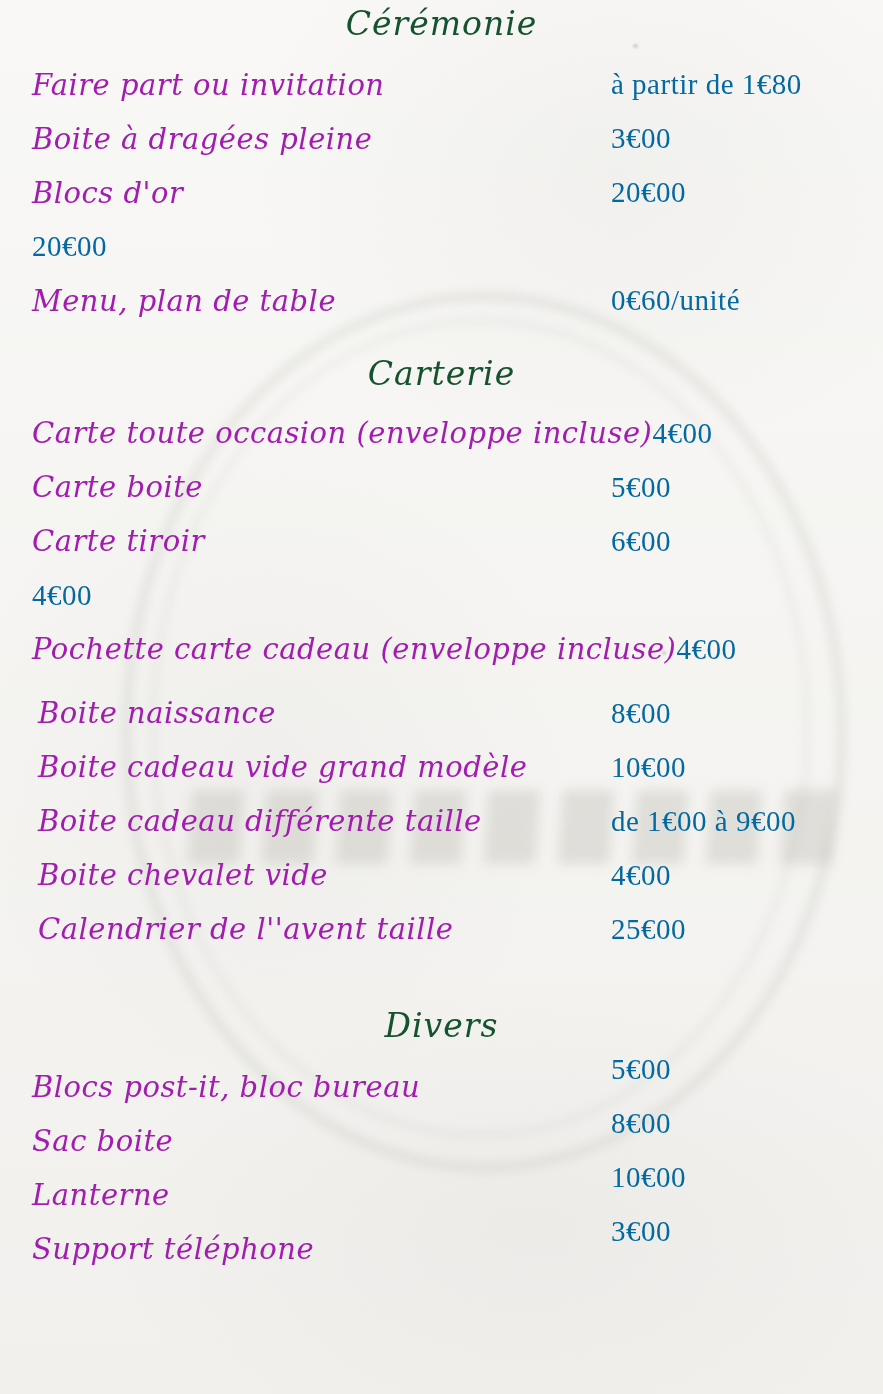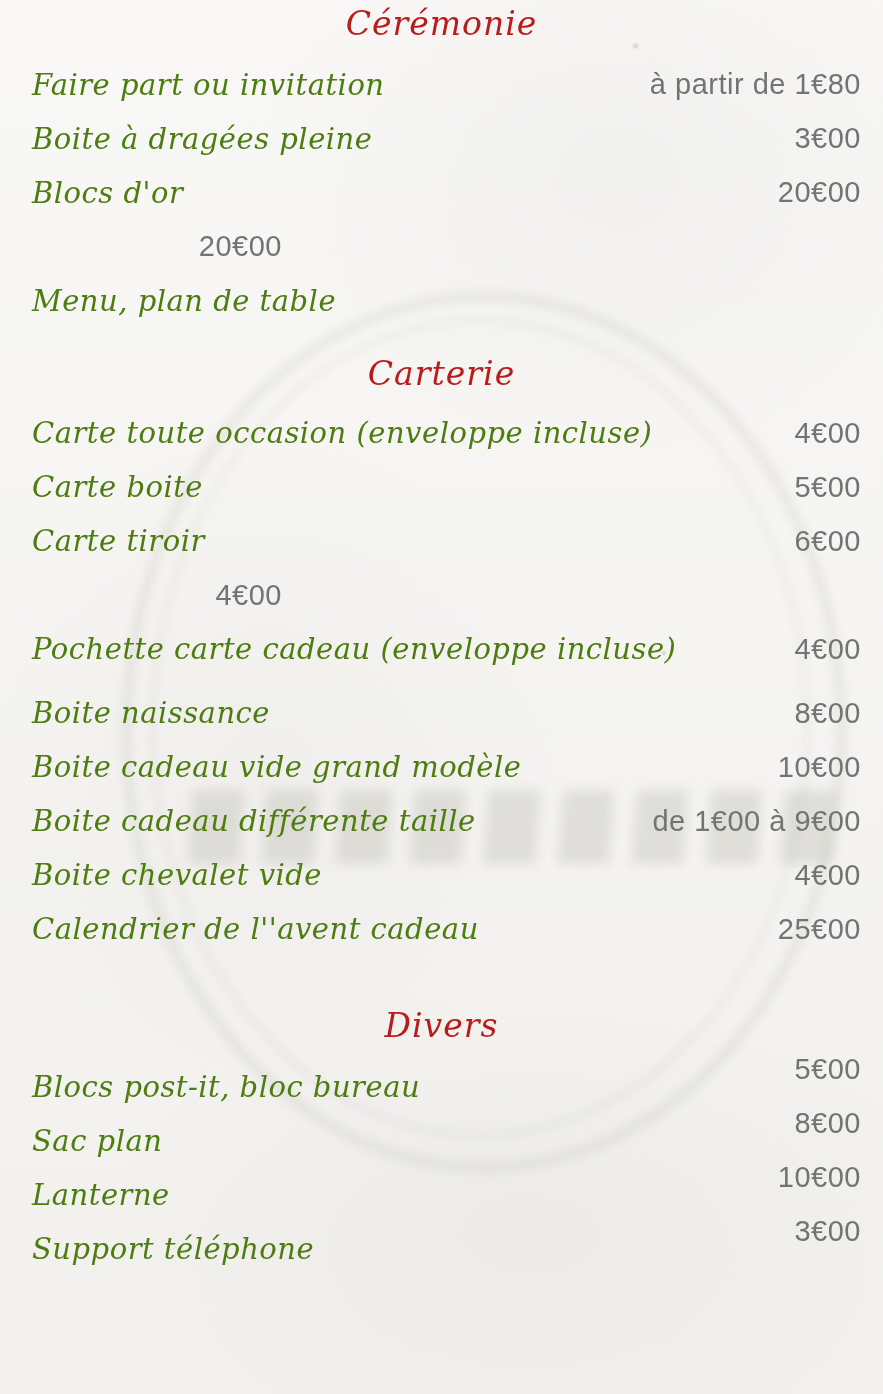--- a/index.html
+++ b/index.html
@@ -46,52 +46,52 @@
 
   section { position: relative; }
   .section-title {
     margin: 13px;
     text-align: center;
     font-style: italic;
     font-weight: normal;
     font-size: 33px;
     line-height: 1.2;
     letter-spacing: 1px;
-    color: #b91c1c;
+    color: #14532d;
   }
   .rows { margin-top: 14px; }
   .row {
     display: flex;
     justify-content: space-between;
     align-items: center;
     height: 54px;
     padding: 0 22px 0 32px;
   }
   .label {
     flex: 1;
     font-style: italic;
     font-size: 29px;
     letter-spacing: 0.5px;
-    color: #4d7c0f;
+    color: #a21caf;
     white-space: nowrap;
   }
   .price {
     width: 250px;
-    text-align: right;
-    font-family: Liberation Sans, sans-serif;
+    text-align: left;
+    font-family: Liberation Serif, serif;
     font-size: 29px;
     letter-spacing: 0.5px;
-    color: #737373;
+    color: #0369a1;
     white-space: nowrap;
   }
   #sec-ceremonie .section-title { margin-top: 4px; }
   #sec-carterie  .section-title { margin-top: 26px; }
   #sec-carterie  .rows { margin-top: 10px; }
   #sec-boites    .section-title { margin-top: 58px; }
-  #sec-boites    .rows { margin-top: 10px; }
+  #sec-boites    .rows { margin-top: 10px; padding-left: 6px; }
   #sec-divers    .section-title { margin-top: 50px; }
   #sec-divers    .rows { margin-top: 14px; }
   #sec-divers .price { transform: translateY(-17px); }
 </style>
 </head>
 <body>
 
 <div class="page">
 
   <div class="watermark">
@@ -115,20 +115,21 @@
       </div>
       <div class="row">
         <span class="label">Blocs d'or</span>
         <span class="price">20€00</span>
       </div>
       <div class="row">
         <span class="price">20€00</span>
       </div>
       <div class="row">
         <span class="label">Menu, plan de table</span>
+        <span class="price">0€60/unité</span>
       </div>
     </div>
   </section>
 
   <section id="sec-carterie">
     <h2 class="section-title">Carterie</h2>
     <div class="rows">
       <div class="row">
         <span class="label">Carte toute occasion (enveloppe incluse)</span>
         <span class="price">4€00</span>
@@ -163,35 +164,35 @@
       </div>
       <div class="row">
         <span class="label">Boite cadeau différente taille</span>
         <span class="price">de 1€00 à 9€00</span>
       </div>
       <div class="row">
         <span class="label">Boite chevalet vide</span>
         <span class="price">4€00</span>
       </div>
       <div class="row">
-        <span class="label">Calendrier de l''avent cadeau</span>
+        <span class="label">Calendrier de l''avent taille</span>
         <span class="price">25€00</span>
       </div>
     </div>
   </section>
 
   <section id="sec-divers">
     <h2 class="section-title">Divers</h2>
     <div class="rows">
       <div class="row">
         <span class="label">Blocs post-it, bloc bureau</span>
         <span class="price">5€00</span>
       </div>
       <div class="row">
-        <span class="label">Sac plan</span>
+        <span class="label">Sac boite</span>
         <span class="price">8€00</span>
       </div>
       <div class="row">
         <span class="label">Lanterne</span>
         <span class="price">10€00</span>
       </div>
       <div class="row">
         <span class="label">Support téléphone</span>
         <span class="price">3€00</span>
       </div>

